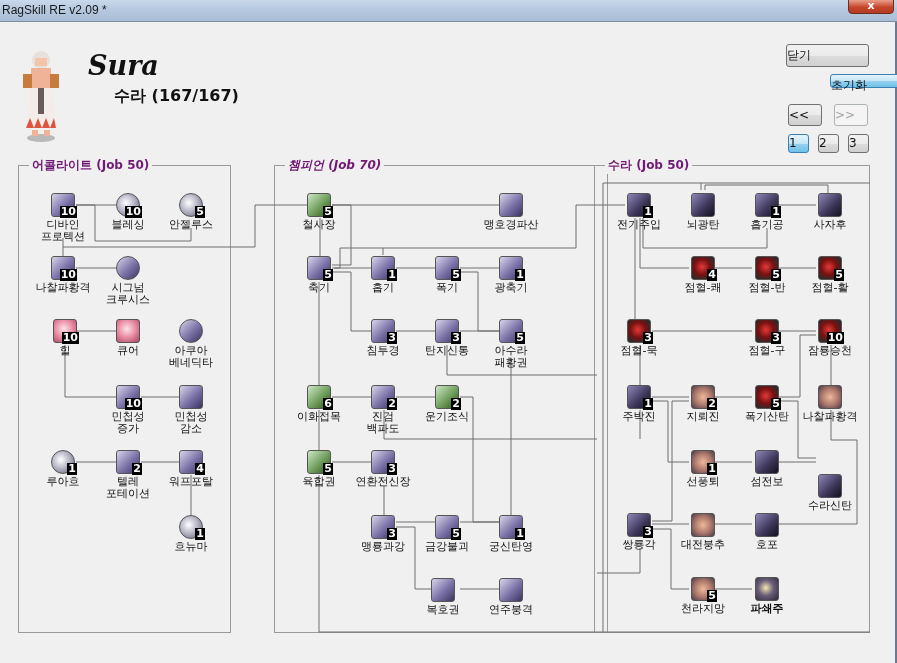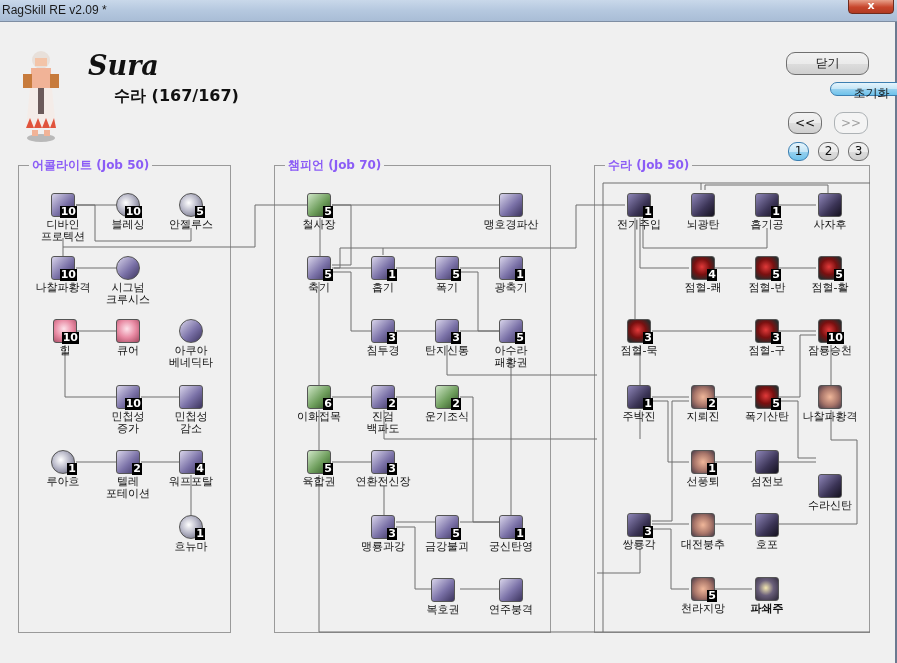--- a/index.html
+++ b/index.html
@@ -7,27 +7,27 @@
   .titlebar { position: absolute; left: 0; top: 0; width: 897px; height: 22px;
     background: linear-gradient(180deg, #c9d8ea 0%, #b5c8df 50%, #a9bdd6 100%); border-bottom: 1px solid #7f8ea3; }
   .titlebar .title { position: absolute; left: 2px; top: 3px; font-size: 12px; color: #1a1a1a; font-family: "Liberation Sans", sans-serif; }
   .close-btn { position: absolute; left: 848px; top: -1px; width: 46px; height: 15px; border-radius: 0 0 4px 4px;
     background: linear-gradient(180deg, #e8a08a 0%, #c7452c 55%, #b13a22 100%); border: 1px solid #6e2c1f; color: #fff;
     font-size: 11px; font-weight: bold; text-align: center; line-height: 12px; }
   .client { position: absolute; left: 0; top: 22px; width: 897px; height: 641px; background: #f0f0f0; border-right: 2px solid #6b7a90; }
   .sprite { position: absolute; left: 18px; top: 48px; width: 46px; height: 96px; }
   .job-title { position: absolute; left: 88px; top: 50px; font-family: "DejaVu Serif", serif; font-style: italic; font-weight: bold; font-size: 27px; color: #111; }
   .job-sub { position: absolute; left: 114px; top: 86px; font-size: 16px; font-weight: bold; color: #111; }
-  .btn { position: absolute; font-size: 12px; color: #111; text-align: center; border: 1px solid #707070; border-radius: 9px;
-    background: linear-gradient(180deg, #f2f2f2 0%, #ebebeb 50%, #dddddd 51%, #cfcfcf 100%); line-height: 20px; margin-top: 8px; }
+  .btn { position: absolute; font-size: 12px; color: #111; border: 1px solid #707070; border-radius: 3px;
+    background: linear-gradient(180deg, #f2f2f2 0%, #ebebeb 50%, #dddddd 51%, #cfcfcf 100%); line-height: 20px; }
   .btn.primary { border-color: #3c7fb1; background: linear-gradient(180deg, #e5f4fc 0%, #c4e5f6 50%, #98d1ef 51%, #6ec2eb 100%); }
   .btn.disabled { color: #a0a0a0; border-color: #adb2b5; background: #f4f4f4; }
   .btn.small { line-height: 16px; font-size: 12px; }
   .group { position: absolute; border: 1px solid #9a9a9a; }
-  .group-label { position: absolute; top: -9px; left: 10px; background: #f0f0f0; padding: 0 3px; font-size: 12px; font-weight: bold; color: #8b5cf6; white-space: nowrap; }
+  .group-label { position: absolute; top: -9px; left: 10px; background: #f0f0f0; padding: 0 3px; font-size: 12px; font-weight: bold; color: #701a75; white-space: nowrap; }
   svg.lines { position: absolute; left: 0; top: 0; width: 897px; height: 663px; pointer-events: none; }
   .skill { position: absolute; width: 76px; text-align: center; }
   .skill .icon { position: relative; display: block; margin: 0 auto; width: 24px; height: 24px; border-radius: 3px; border: 1px solid #555; }
   .skill .lvl { position: absolute; right: -3px; bottom: -2px; background: #000; color: #fff; font-size: 11px; font-weight: bold;
     line-height: 12px; padding: 0 1px; font-family: "DejaVu Sans", sans-serif; }
   .skill .name { display: block; font-size: 11px; color: #111; line-height: 12px; margin-top: 2px; white-space: pre-line; }
   .icon.round { border-radius: 50%; }
   .c-purple { background: linear-gradient(135deg, #d8d4ea 0%, #7b72a8 55%, #3c345e 100%); }
   .c-green { background: linear-gradient(135deg, #cfe6c7 0%, #6e9e5c 55%, #2f4f24 100%); }
   .c-red { background: radial-gradient(circle at 45% 45%, #e23a3a 0%, #7a1010 45%, #2b2b2b 80%); }
@@ -68,21 +68,21 @@
 <div class="btn primary" style="left:830px;top:74px;width:83px;height:14px;">초기화</div>
 <div class="btn" style="left:788px;top:104px;width:34px;height:22px;">&lt;&lt;</div>
 <div class="btn disabled" style="left:834px;top:104px;width:34px;height:22px;">&gt;&gt;</div>
 <div class="btn primary small" style="left:788px;top:134px;width:21px;height:19px;">1</div>
 <div class="btn small" style="left:818px;top:134px;width:21px;height:19px;">2</div>
 <div class="btn small" style="left:848px;top:134px;width:21px;height:19px;">3</div>
 
 <div class="group" style="left:18px;top:165px;width:213px;height:468px;">
   <span class="group-label">어콜라이트 (Job 50)</span>
 </div>
-<div class="group" style="left:274px;top:165px;width:277px;height:468px;">
+<div class="group" style="left:274px;top:165px;width:334px;height:468px;font-style:italic;">
   <span class="group-label">챔피언 (Job 70)</span>
 </div>
 <div class="group" style="left:594px;top:165px;width:276px;height:468px;">
   <span class="group-label">수라 (Job 50)</span>
 </div>
 
 <svg class="lines">
   <g stroke="#6e6e6e" stroke-width="1" fill="none">
 
     <polyline points="76,205 116,205"></polyline>

